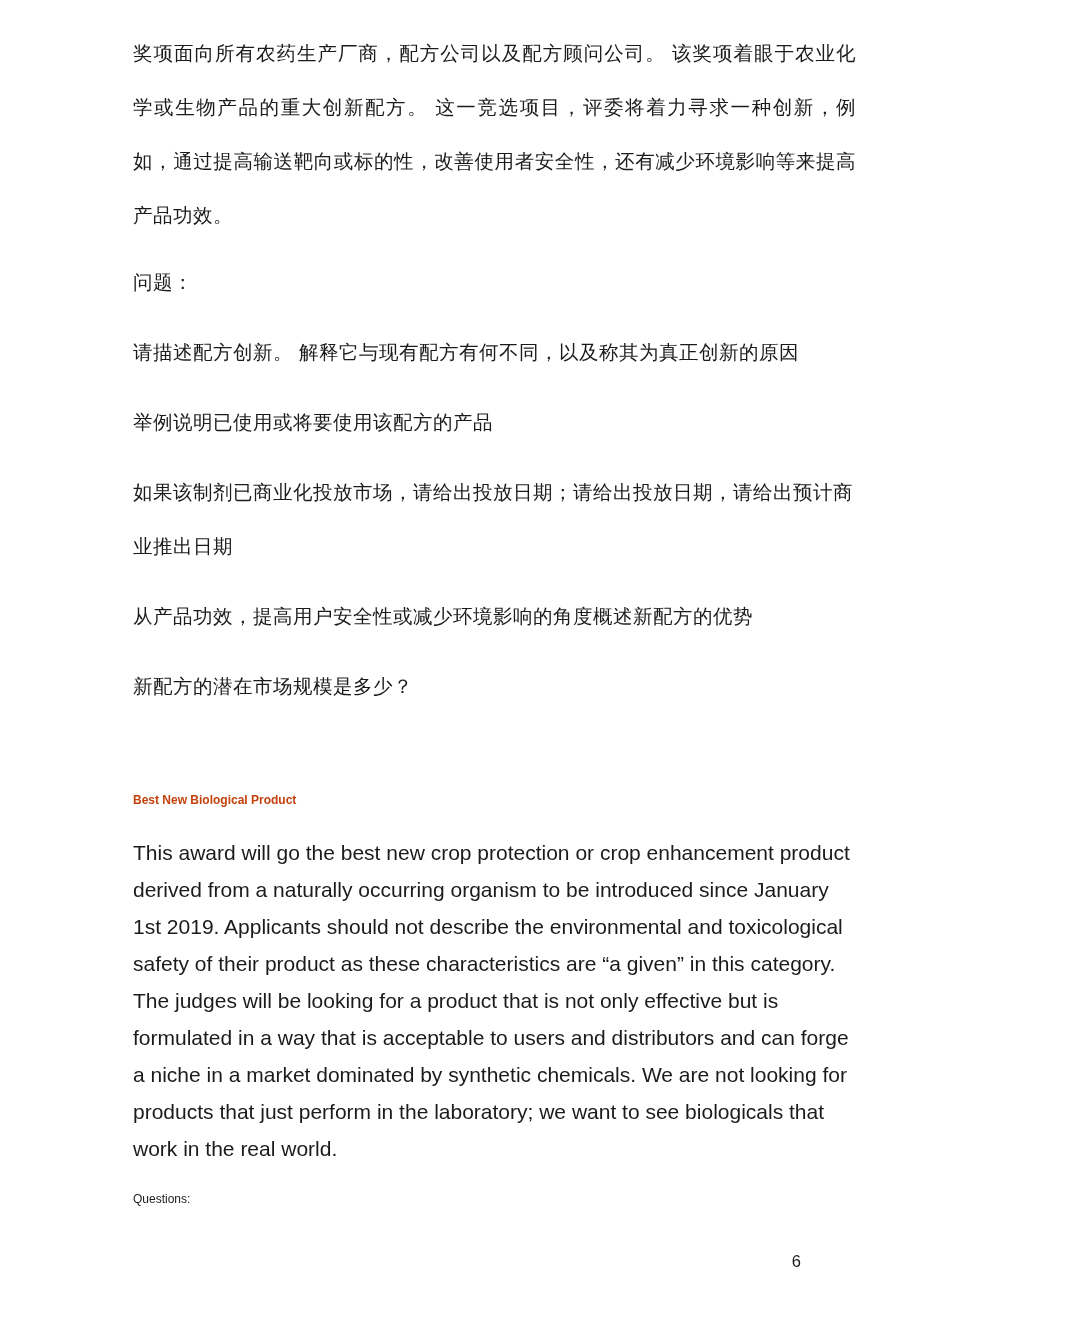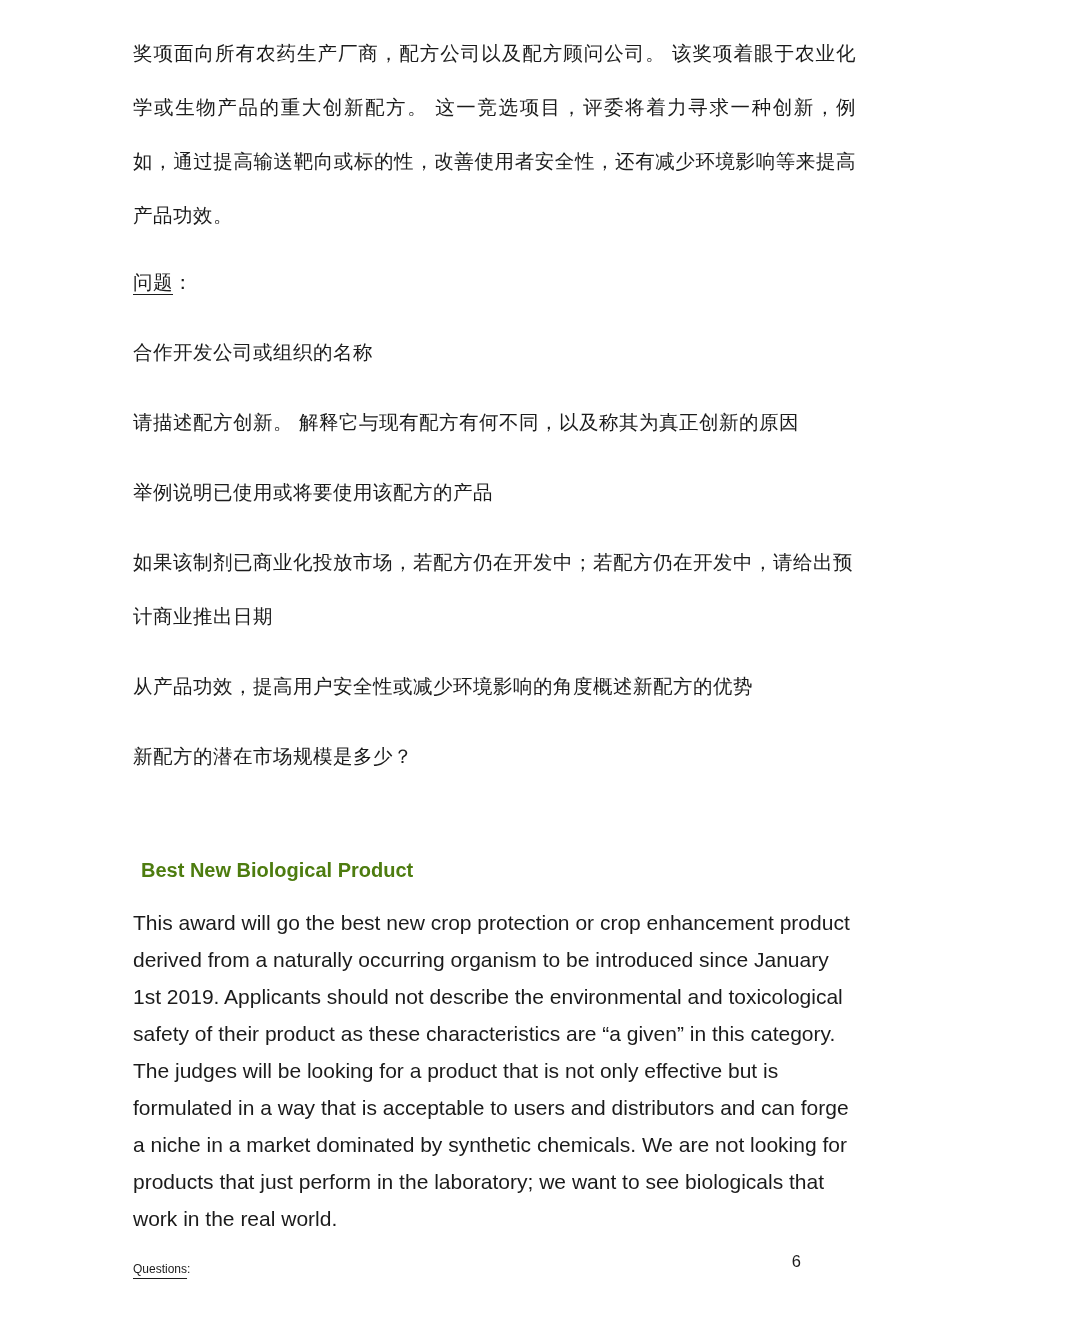--- a/index.html
+++ b/index.html
@@ -27,29 +27,28 @@
     text-align: justify;
     margin: 0;
   }
   .cn-question {
     margin: 16px 0 0 0;
   }
   .cn-heading {
     margin: 13px 0 0 0;
   }
   .underlined {
-    text-decoration: underline;
     text-underline-offset: 5px;
   }
   .en-heading {
-    margin: 68px 0 0 8px;
-    font-size: 20px;
+    margin: 68px 0 0 0;
+    font-size: 12px;
     font-weight: bold;
     line-height: 38px;
-    color: #4d7c0f;
+    color: #c2410c;
   }
   .en-body {
     margin: 15px 0 0 0;
     font-size: 21px;
     line-height: 37px;
     text-align: left;
     max-width: 856px;
     color: #1b1b1b;
   }
   .en-questions {
@@ -68,27 +67,26 @@
 </head>
 <body>
 
 <div class="page">
 
   <p class="cn-text intro">奖项面向所有农药生产厂商，配方公司以及配方顾问公司。 该奖项着眼于农业化学或生物产品的重大创新配方。 这一竞选项目，评委将着力寻求一种创新，例如，通过提高输送靶向或标的性，改善使用者安全性，还有减少环境影响等来提高产品功效。</p>
 
   <p class="cn-text cn-heading"><span class="underlined">问题</span><span>：</span></p>
 
 
-  <p class="cn-text cn-question">合作开发公司或组织的名称</p>
 
   <p class="cn-text cn-question">请描述配方创新。 解释它与现有配方有何不同，以及称其为真正创新的原因</p>
 
   <p class="cn-text cn-question">举例说明已使用或将要使用该配方的产品</p>
 
-  <p class="cn-text cn-question">如果该制剂已商业化投放市场，若配方仍在开发中；若配方仍在开发中，请给出预计商业推出日期</p>
+  <p class="cn-text cn-question">如果该制剂已商业化投放市场，请给出投放日期；请给出投放日期，请给出预计商业推出日期</p>
 
   <p class="cn-text cn-question">从产品功效，提高用户安全性或减少环境影响的角度概述新配方的优势</p>
 
   <p class="cn-text cn-question">新配方的潜在市场规模是多少？</p>
 
   <h2 class="en-heading">Best New Biological Product</h2>
 
   <p class="en-body">This award will go the best new crop protection or crop enhancement product derived from a naturally occurring organism to be introduced since January 1st 2019. Applicants should not describe the environmental and toxicological safety of their product as these characteristics are “a given” in this category. The judges will be looking for a product that is not only effective but is formulated in a way that is acceptable to users and distributors and can forge a niche in a market dominated by synthetic chemicals. We are not looking for products that just perform in the laboratory; we want to see biologicals that work in the real world.</p>
 
   <p class="en-questions"><span class="underlined">Questions</span><span>:</span></p>

